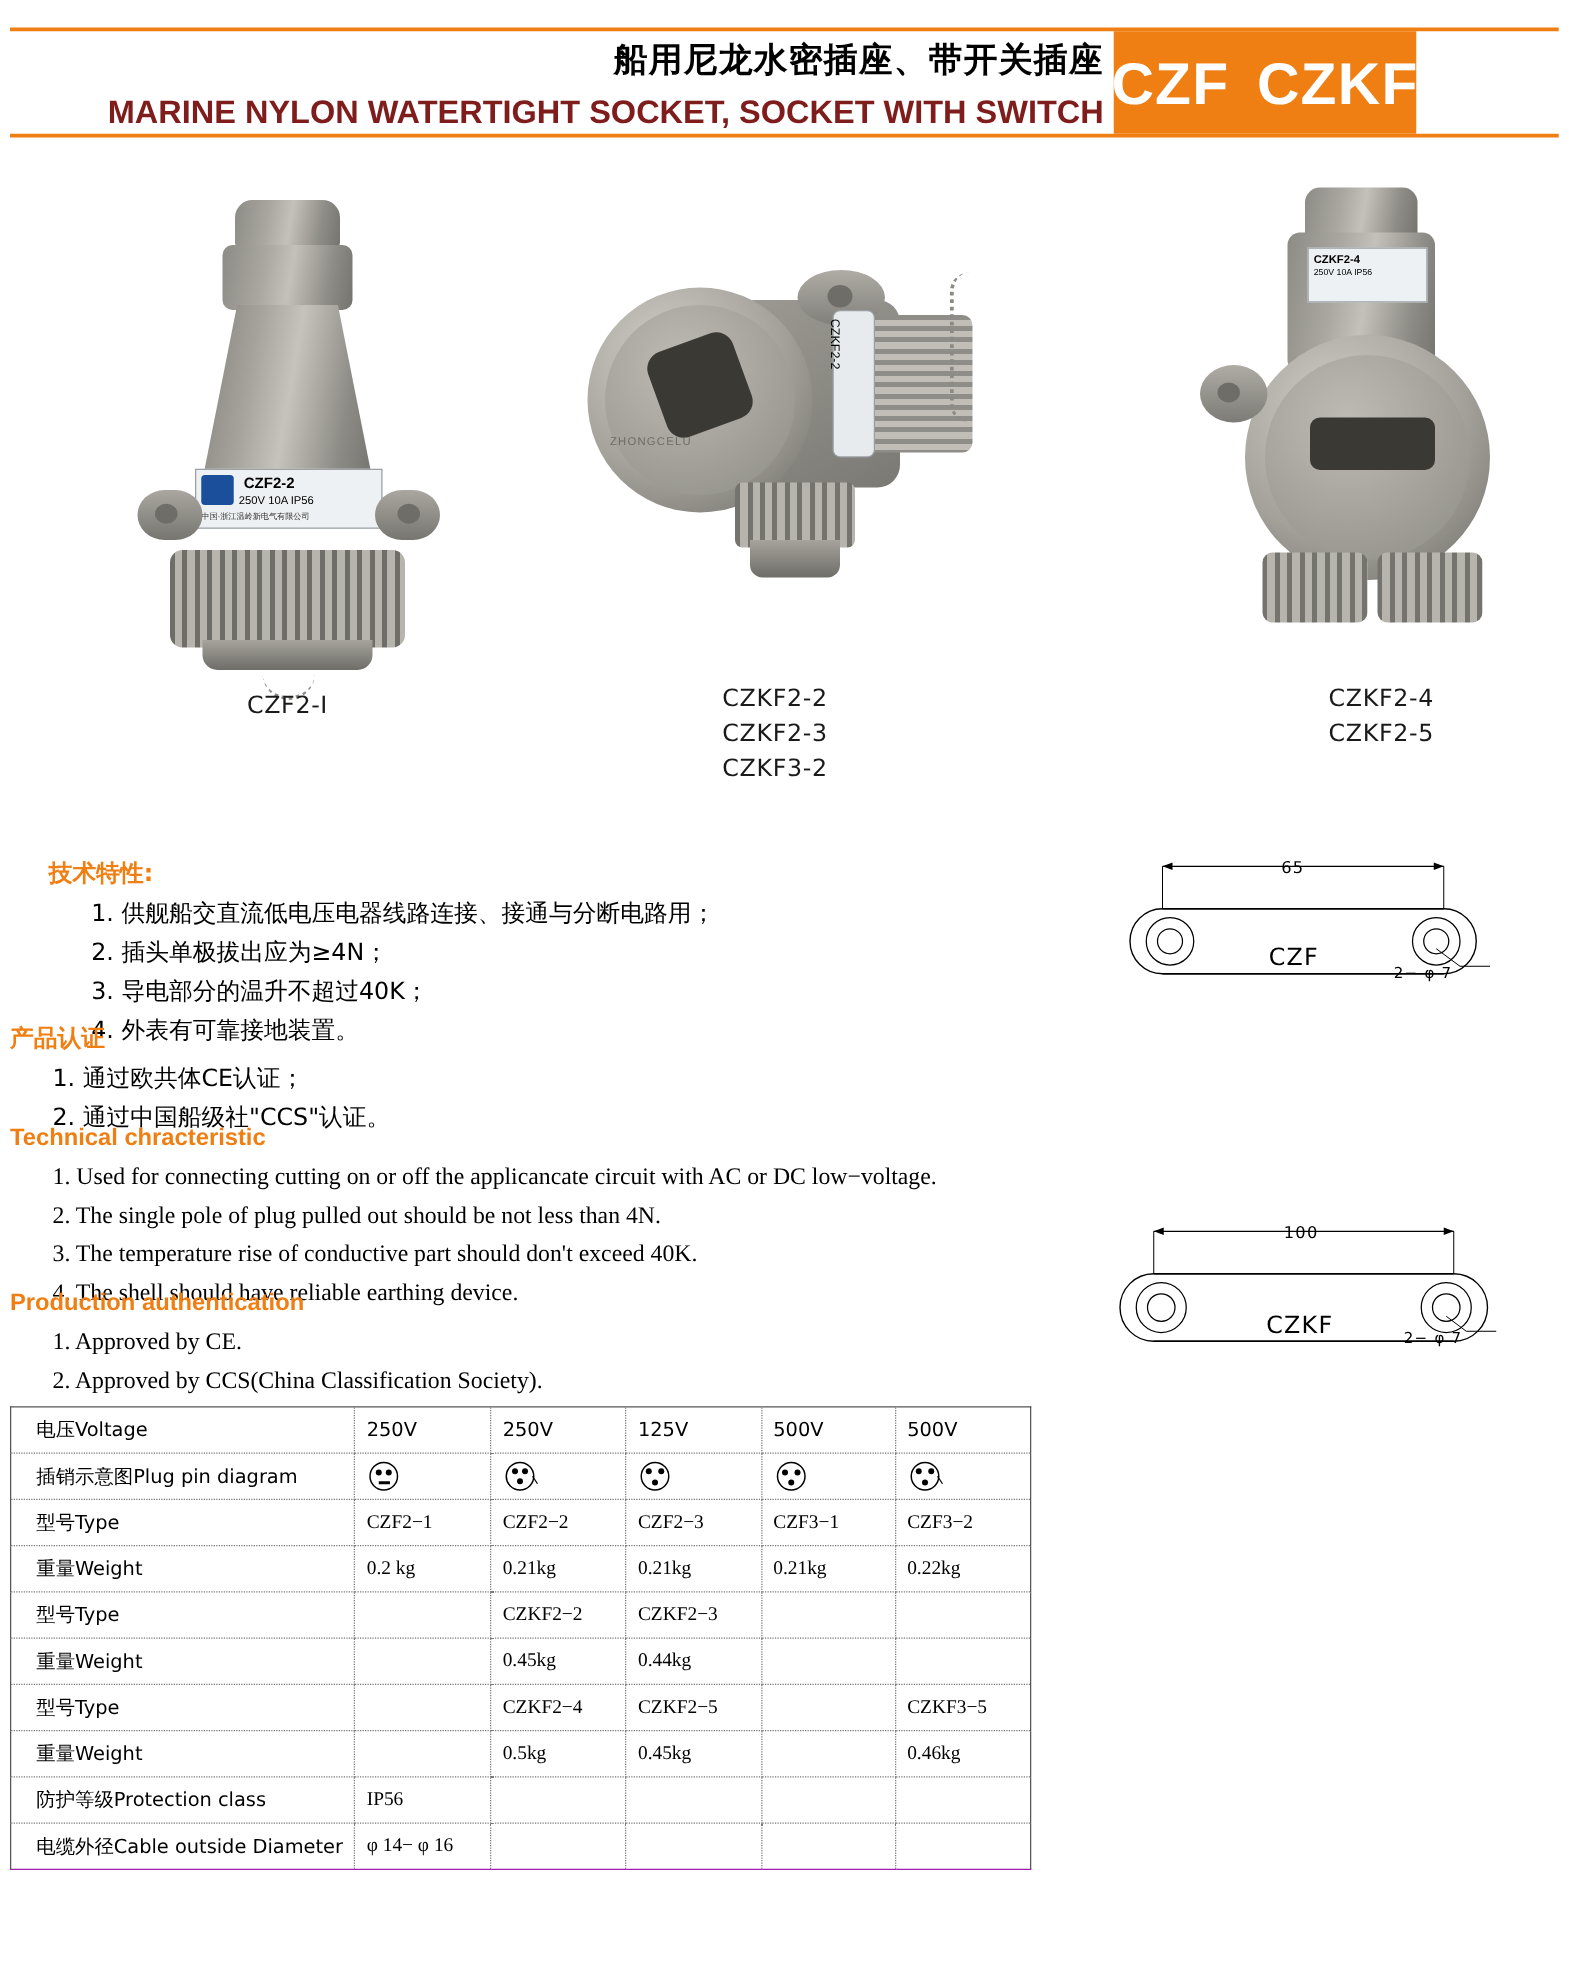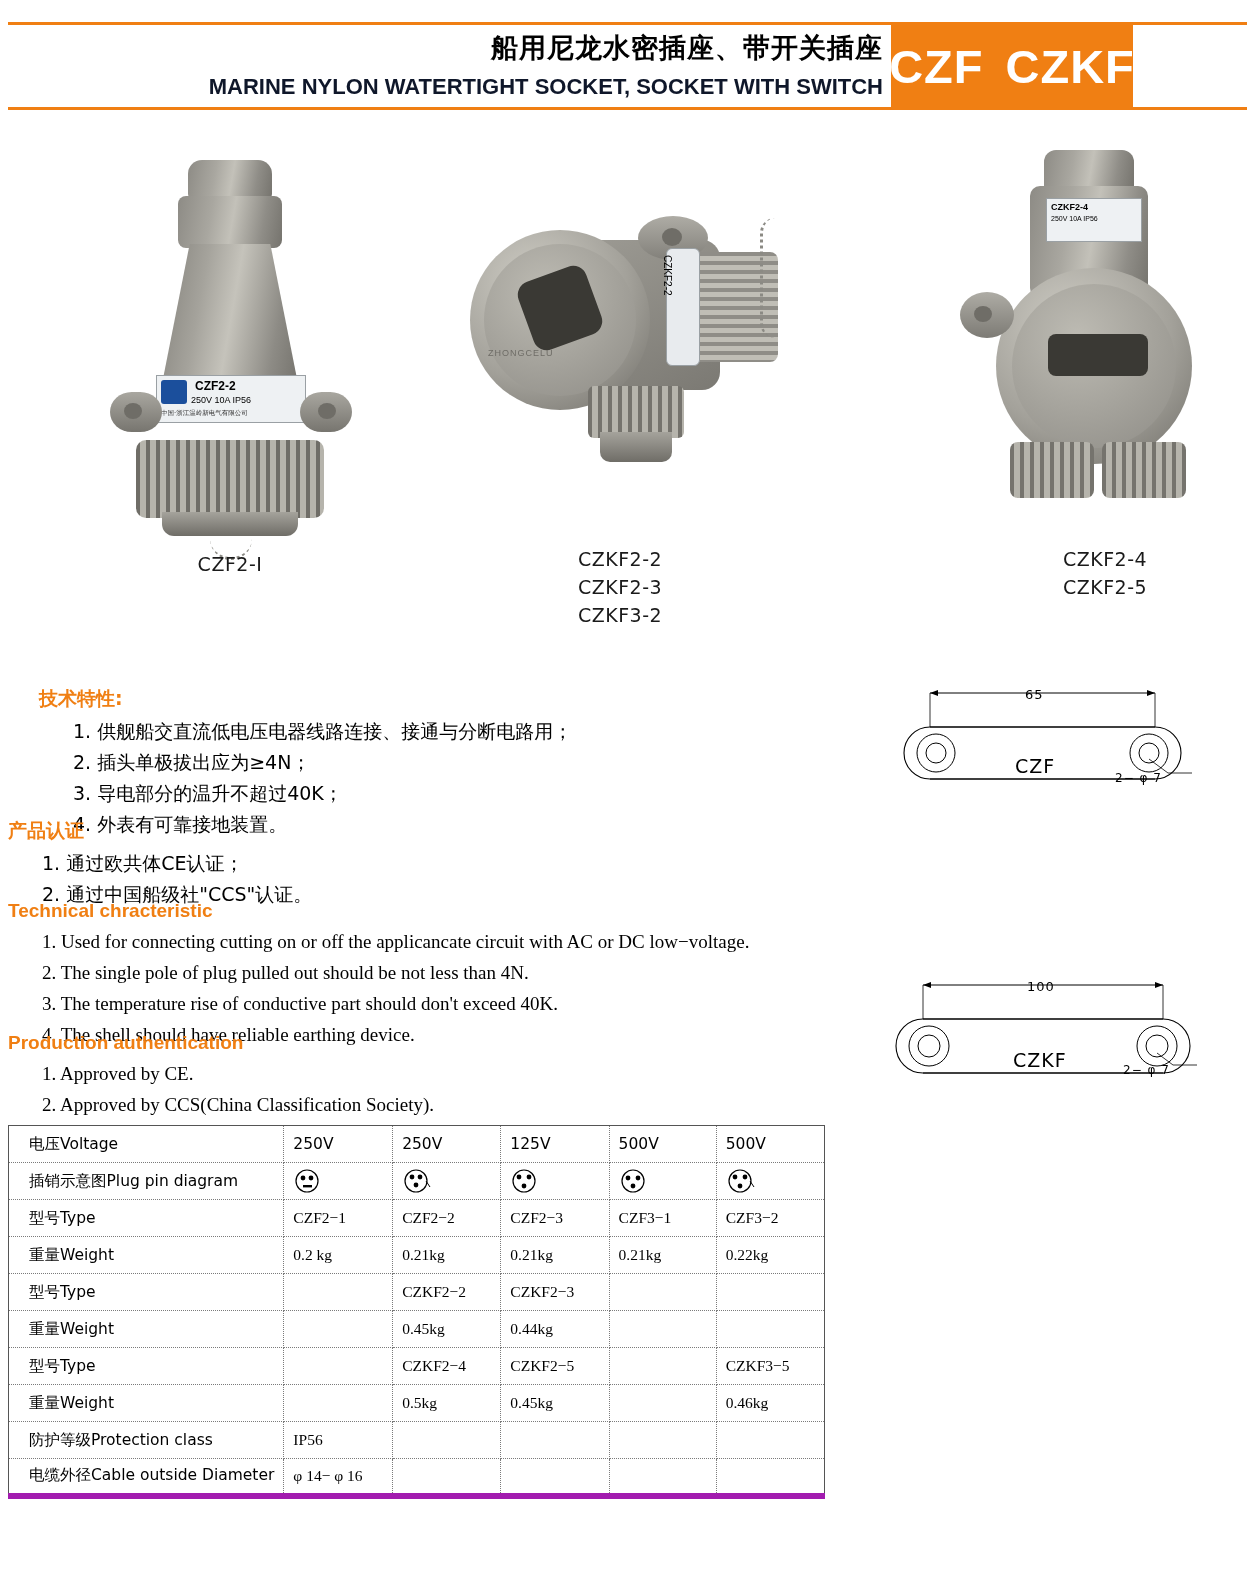--- a/index.html
+++ b/index.html
@@ -53,23 +53,23 @@
     position: absolute;
     right: 258px; top: 30px;
     font-size: 27px;
     font-weight: bold;
     color: #000;
     letter-spacing: 1px;
   }
   .header-en {
     position: absolute;
     right: 258px; top: 74px;
-    font-size: 22px;
+    font-size: 26px;
     font-weight: bold;
-    color: #0f172a;
+    color: #7f1d1d;
     letter-spacing: 0px;
     white-space: nowrap;
   }
 
   
   .photos { position: absolute; left: 0; top: 120px; width: 1255px; height: 520px; }
   .photo-caption {
     position: absolute;
     text-align: center;
     font-size: 19px;
@@ -137,21 +137,21 @@
   .spec-table td {
     border: 1px dotted #7a7a7a;
     height: 37px;
     padding: 0 9px;
     vertical-align: middle;
     white-space: nowrap;
   }
   .spec-table td.col0 { width: 262px; padding-left: 20px; }
   .spec-table td.c { width: 111px; }
   .spec-table tr.outer-top td { border-top: 1px solid #555; }
-  .spec-table tr.outer-bottom td { border-bottom: 6px solid #a21caf; }
+  .spec-table tr.outer-bottom td { border-bottom: 1px solid #a21caf; }
   .spec-table td.first { border-left: 1px solid #555; }
   .spec-table td.last { border-right: 1px solid #555; }
   .pin-cell { text-align: left; }
   .pin-svg { display: block; }
 
   .serif { font-family: "Liberation Serif", serif; }
 </style>
 </head>
 <body>
 

